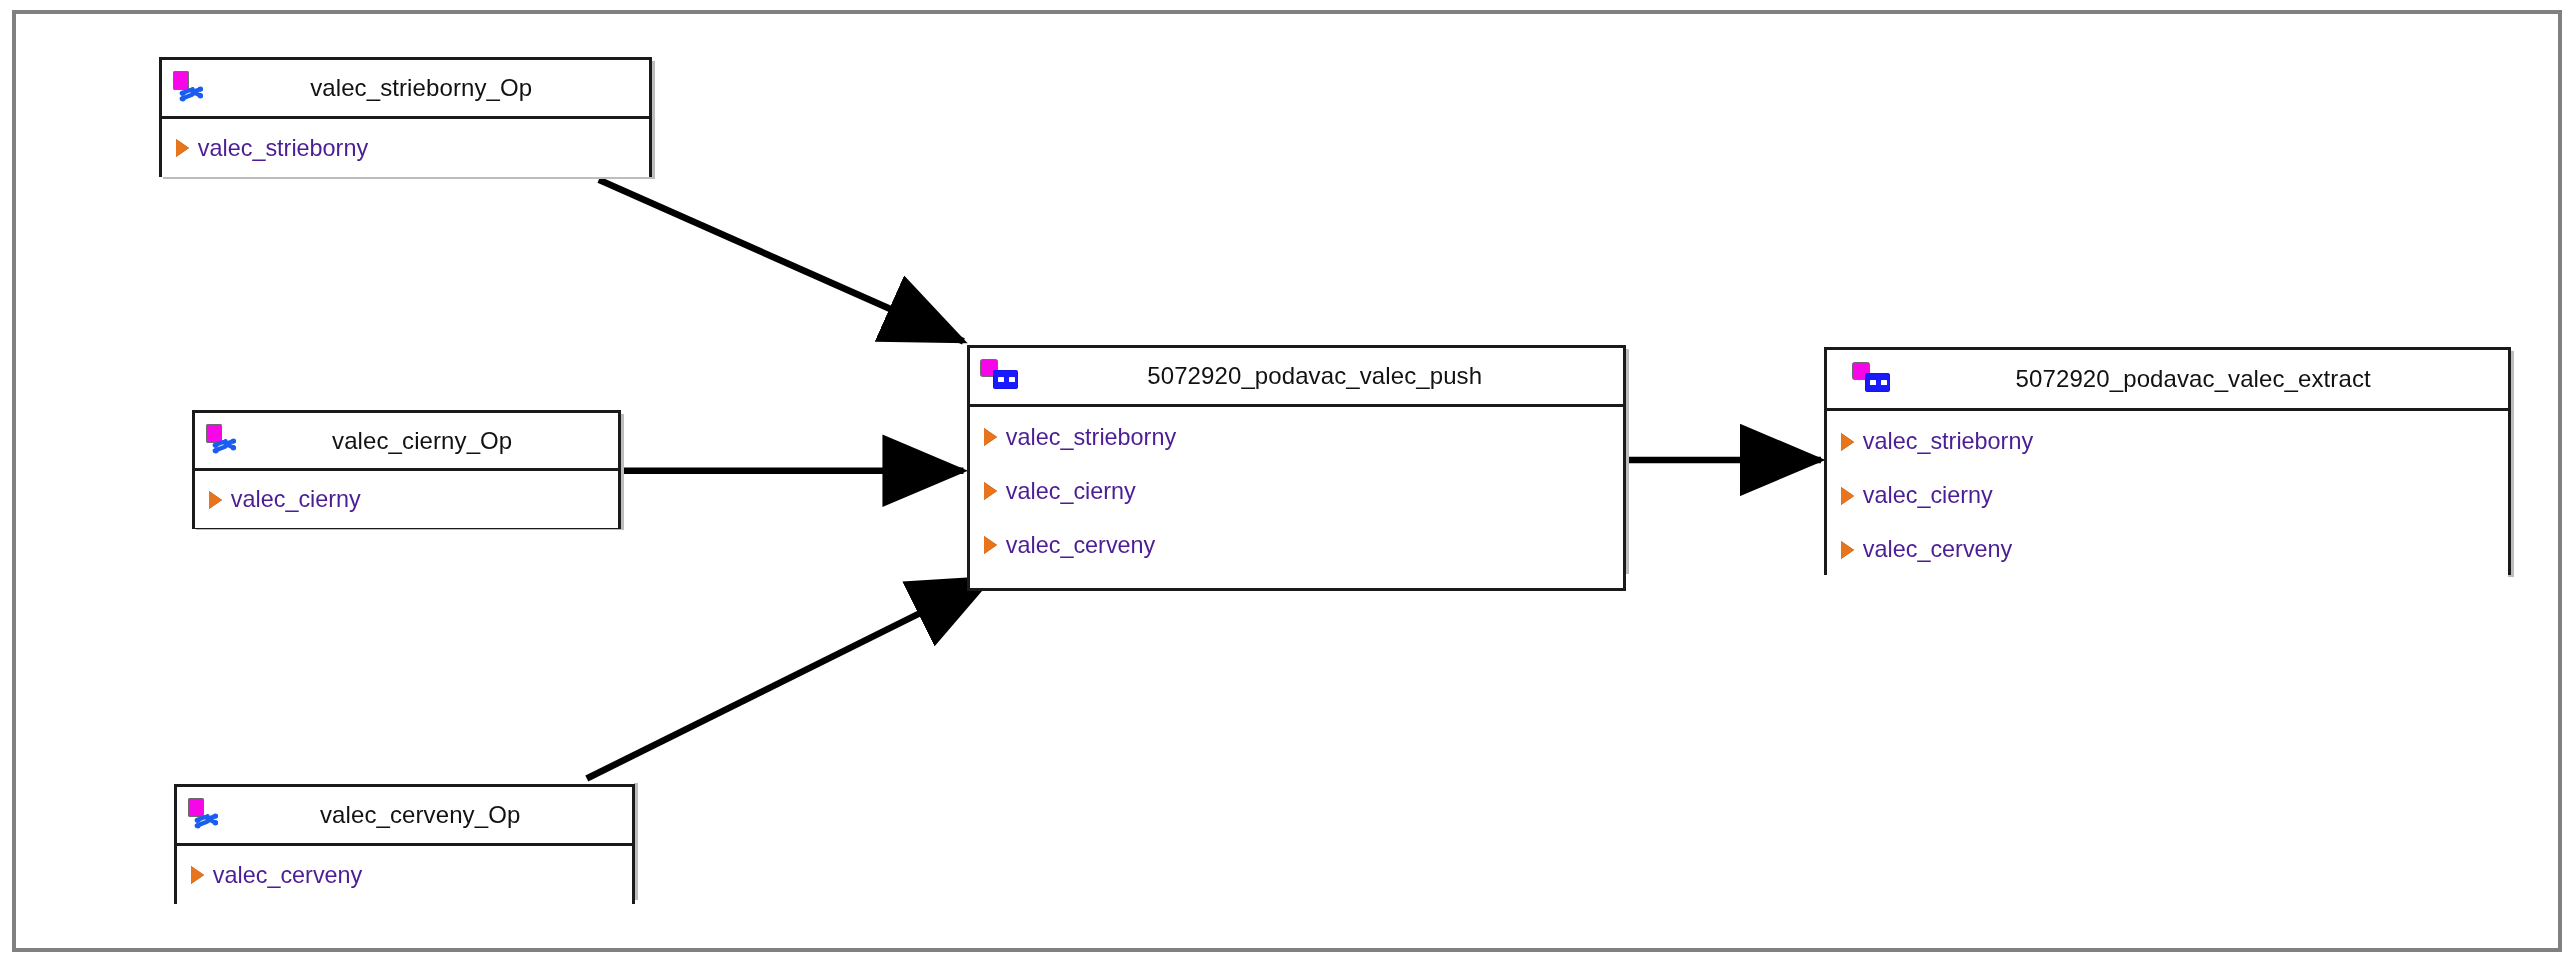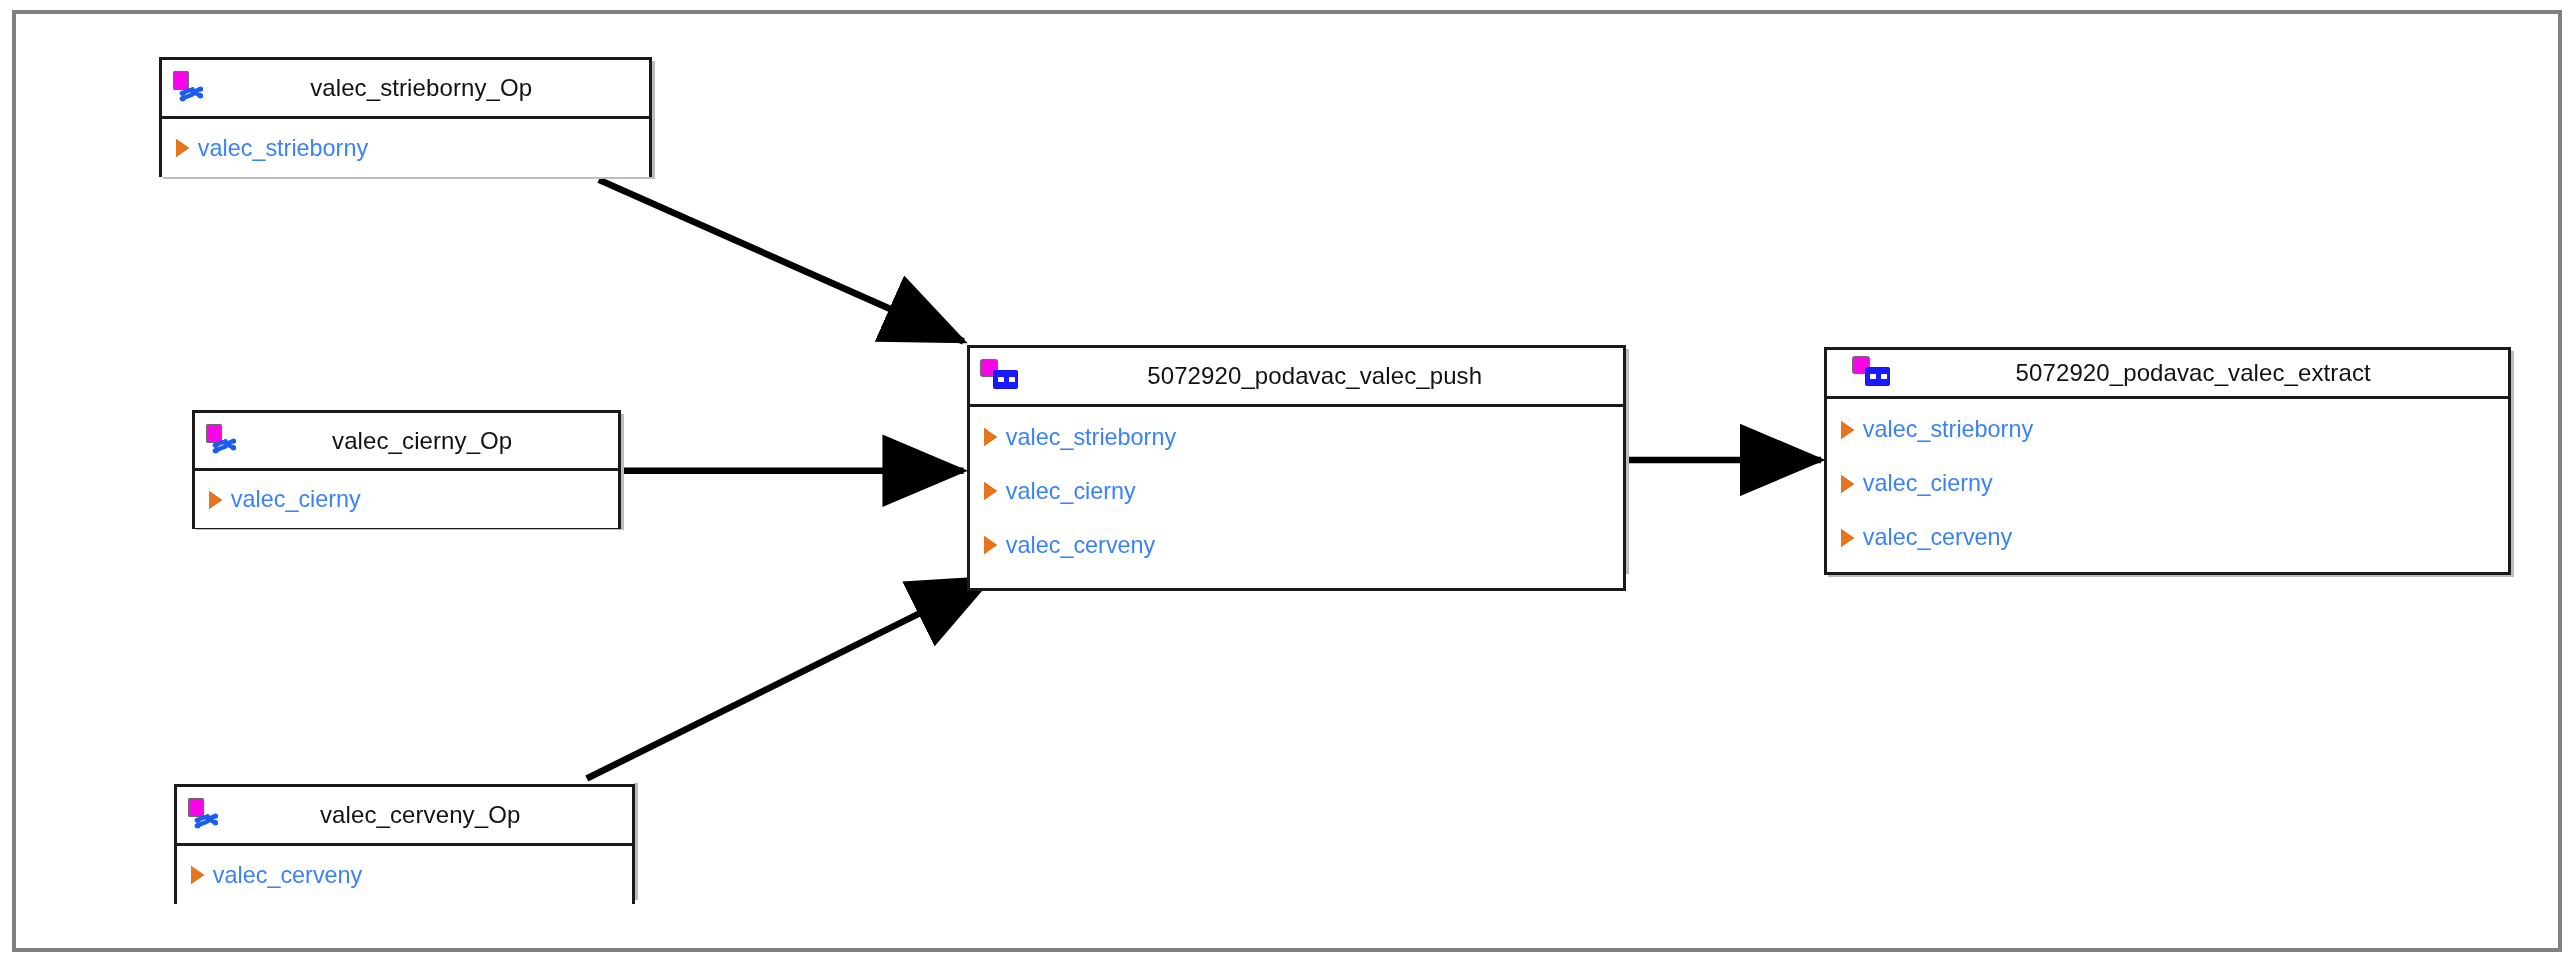--- a/index.html
+++ b/index.html
@@ -18,21 +18,21 @@
   
   .node{position:absolute;background:#ffffff;border:3px solid #1a1a1a;
         box-sizing:border-box;z-index:5;}
   .node .hdr{display:flex;align-items:center;box-sizing:border-box;
              border-bottom:3px solid #1a1a1a;background:#ffffff;}
   .node .hdr .title{flex:1;text-align:center;color:#121212;
                     font-size:24px;letter-spacing:0.1px;white-space:nowrap;
                     padding-right:15.6px;}
   .node .body{box-sizing:border-box;background:#ffffff;
               display:flex;flex-direction:column;justify-content:center;}
-  .attr{display:flex;align-items:center;color:#3b82f6;font-size:23.4px;white-space:nowrap;}
+  .attr{display:flex;align-items:center;color:#4c1d95;font-size:23.4px;white-space:nowrap;}
   .attr .lbl{padding-left:8.4px;}
 
   
   .icn{position:relative;flex:0 0 auto;}
 
   
   .icn-op{width:35px;height:35px;margin-left:9.6px;margin-right:2.4px;}
   .icn-op .sq{position:absolute;left:1.2px;top:0.6px;width:16px;height:19px;
               background:#f706e8;border:1.8px solid #6b6b6b;box-sizing:border-box;border-radius:1.2px;}
 
@@ -172,21 +172,21 @@
       <div class="attr" style="height:55px;">
         <span class="tri"></span>
         <span class="lbl">valec_cerveny</span>
       </div>
     </div>
   </div>
 
   <div class="shadow" style="left:1828px;top:573px;width:686px;height:4.2px;"></div>
   <div class="shadow" style="left:2510px;top:351px;width:4.2px;height:226px;"></div>
   <div class="node" style="left:1824px;top:347px;width:687px;height:228px;">
-    <div class="hdr" style="height:49px;padding-left:15px;">
+    <div class="hdr" style="height:61px;padding-left:15px;">
       <span class="icn icn-cls">
         <span class="sq"></span>
         <span class="rect"></span>
         <span class="d1"></span>
         <span class="d2"></span>
       </span>
       <span class="title">5072920_podavac_valec_extract</span>
     </div>
     <div class="body" style="height:166px;padding-top:3.6px;">
       <div class="attr" style="height:55px;">

